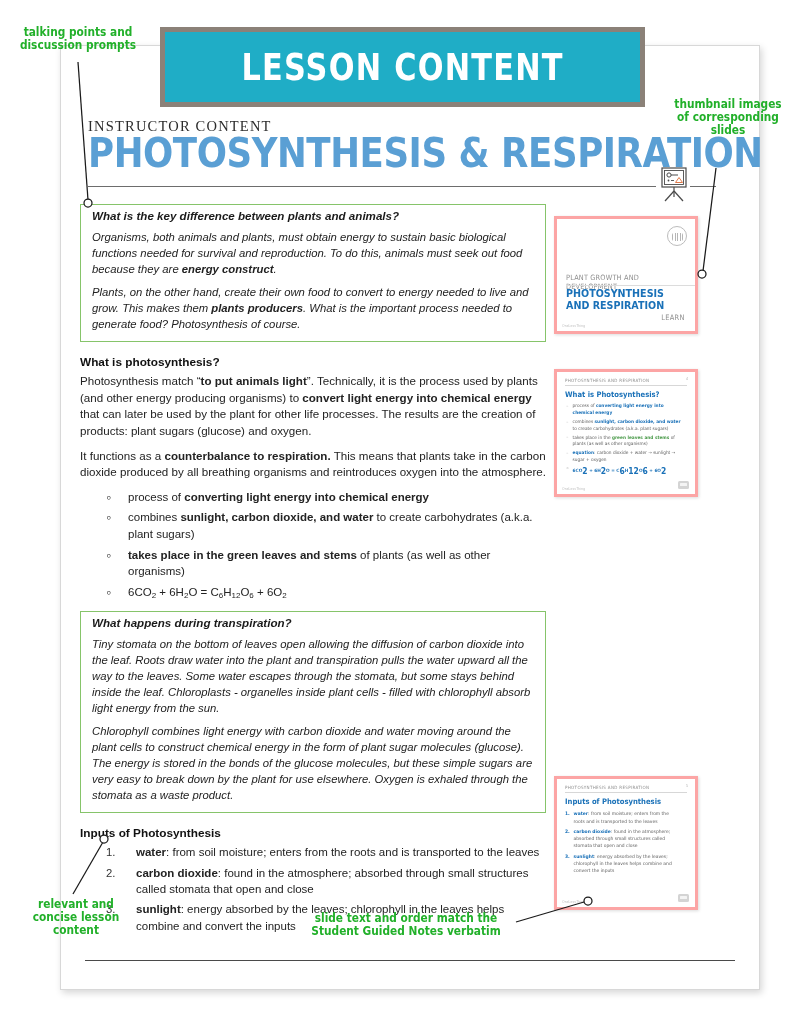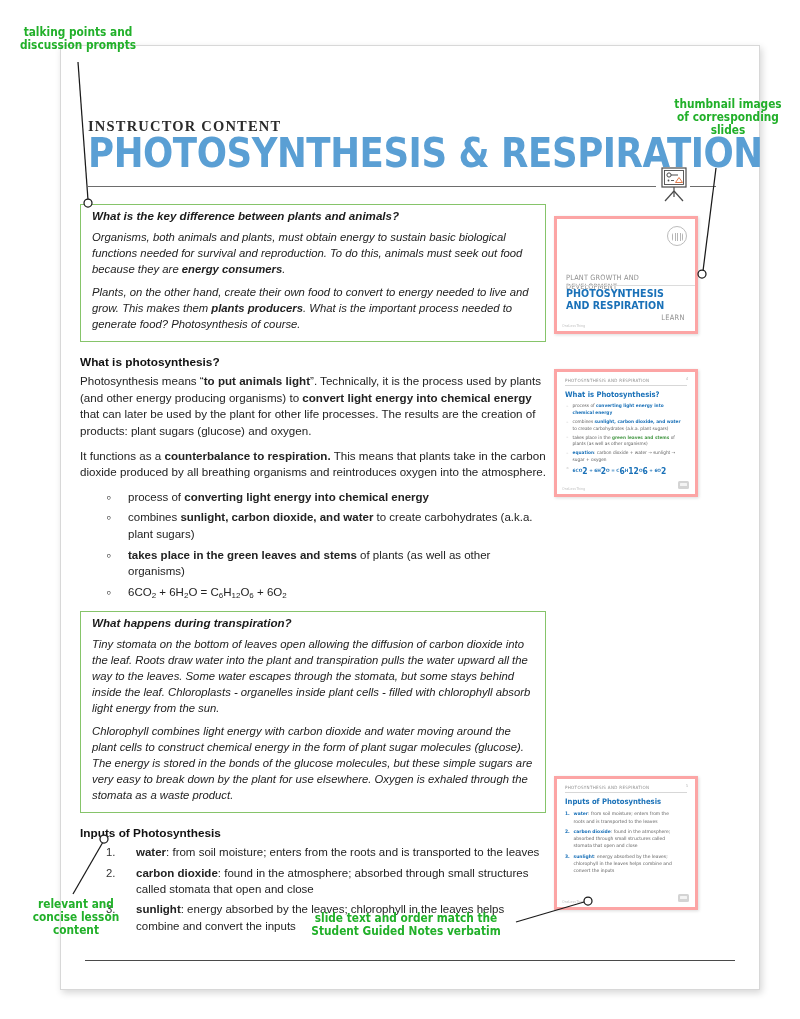--- a/index.html
+++ b/index.html
@@ -41,21 +41,20 @@
     white-space: nowrap;
   }
 
   
   .hdr { position: absolute; left: 88px; top: 118px; width: 590px; }
   .hdr-kicker {
     font-family: "Liberation Serif", serif;
     font-size: 14.5px;
     letter-spacing: 1.2px;
     color: #2b2b2b;
-    font-weight: bold;
   }
   .hdr-title {
     font-family: "DejaVu Sans", sans-serif;
     font-weight: bold;
     font-size: 40px;
     color: #5a9fd4;
     letter-spacing: -0.5px;
     transform: scaleX(0.89);
     transform-origin: left center;
     white-space: nowrap;
@@ -305,32 +304,35 @@
     <circle cx="10" cy="8" r="2.1" fill="none" stroke="#4a4a4a" stroke-width="1"></circle>
     <line x1="12" y1="8" x2="19" y2="8" stroke="#4a4a4a" stroke-width="1"></line>
     <circle cx="9.5" cy="13.5" r="0.9" fill="#4a4a4a"></circle>
     <line x1="12" y1="13.5" x2="15" y2="13.5" stroke="#4a4a4a" stroke-width="0.9"></line>
     <polygon points="20,10.5 23.5,15.5 16.5,15.5" fill="none" stroke="#e07a4a" stroke-width="1"></polygon>
     <line x1="15" y1="20" x2="15" y2="30" stroke="#4a4a4a" stroke-width="1.2"></line>
     <line x1="15" y1="24" x2="6" y2="34" stroke="#4a4a4a" stroke-width="1.2"></line>
     <line x1="15" y1="24" x2="24" y2="34" stroke="#4a4a4a" stroke-width="1.2"></line>
   </svg>
 
+  <div class="banner">
+    <div class="banner-text">LESSON CONTENT</div>
+  </div>
 
   <div class="col">
 
     <div class="qbox">
       <div class="q-head">What is the key difference between plants and animals?</div>
-      <p><span>Organisms, both animals and plants, must obtain energy to sustain basic biological functions needed for survival and reproduction. To do this, animals must seek out food because they are </span><b>energy consumers</b><span>.</span></p>
+      <p><span>Organisms, both animals and plants, must obtain energy to sustain basic biological functions needed for survival and reproduction. To do this, animals must seek out food because they are </span><b>energy construct</b><span>.</span></p>
       <p><span>Plants, on the other hand, create their own food to convert to energy needed to live and grow. This makes them </span><b>plants producers</b><span>. What is the important process needed to generate food? Photosynthesis of course.</span></p>
     </div>
 
     <div>
       <div class="sec-head">What is photosynthesis?</div>
-      <p class="body-p"><span>Photosynthesis means “</span><b>to put animals light</b><span>”. Technically, it is the process used by plants (and other energy producing organisms) to </span><b>convert light energy into chemical energy</b><span> that can later be used by the plant for other life processes. The results are the creation of products: plant sugars (glucose) and oxygen.</span></p>
+      <p class="body-p"><span>Photosynthesis match “</span><b>to put animals light</b><span>”. Technically, it is the process used by plants (and other energy producing organisms) to </span><b>convert light energy into chemical energy</b><span> that can later be used by the plant for other life processes. The results are the creation of products: plant sugars (glucose) and oxygen.</span></p>
       <p class="body-p"><span>It functions as a </span><b>counterbalance to respiration.</b><span> This means that plants take in the carbon dioxide produced by all breathing organisms and reintroduces oxygen into the atmosphere.</span></p>
       <ul class="circ">
         <li><span>process of </span><b>converting light energy into chemical energy</b><span></span></li>
         <li><span>combines </span><b>sunlight, carbon dioxide, and water</b><span> to create carbohydrates (a.k.a. plant sugars)</span></li>
         <li><span></span><b>takes place in the green leaves and stems</b><span> of plants (as well as other organisms)</span></li>
         <li><span id="eqn-main">6CO<sub>2</sub> + 6H<sub>2</sub>O = C<sub>6</sub>H<sub>12</sub>O<sub>6</sub> + 6O<sub>2</sub></span></li>
       </ul>
     </div>
 
     <div class="qbox">

